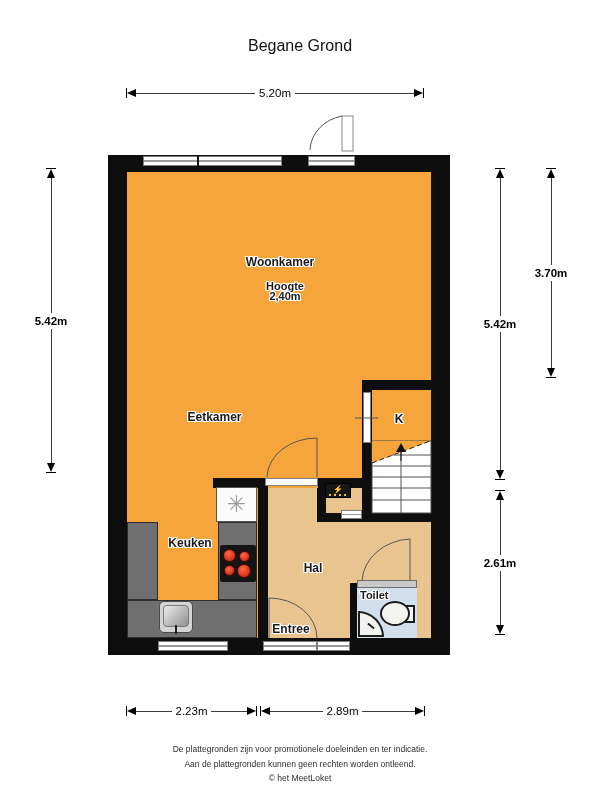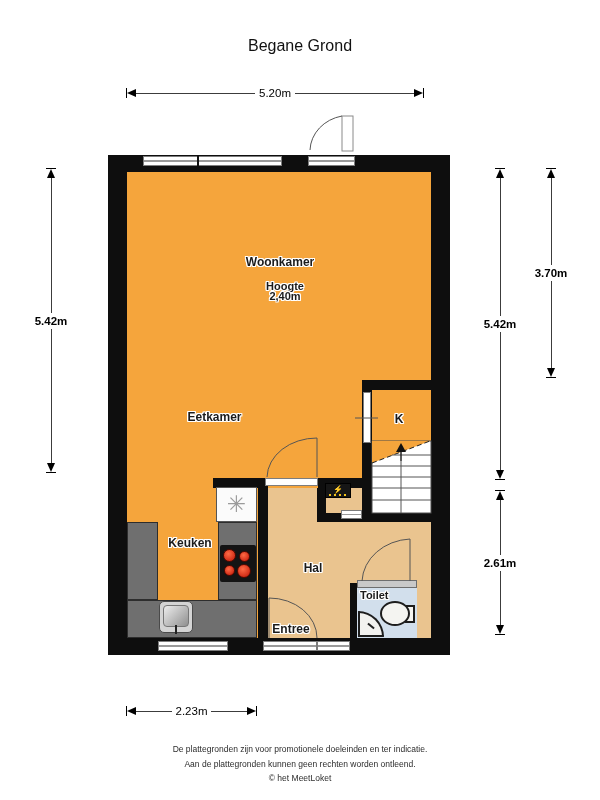--- a/index.html
+++ b/index.html
@@ -125,20 +125,29 @@
 
   <div class="dim h" style="left:126px;top:704px;width:131px;">
     <span class="tk"></span>
       <span class="ah-l"></span>
     <span class="ln"></span>
     <span class="lbl">2.23m</span>
     <span class="ln"></span>
     <span class="ah-r"></span>
       <span class="tk"></span>
   </div>
+  <div class="dim h" style="left:260px;top:704px;width:165px;">
+    <span class="tk"></span>
+      <span class="ah-l"></span>
+    <span class="ln"></span>
+    <span class="lbl">2.89m</span>
+    <span class="ln"></span>
+    <span class="ah-r"></span>
+      <span class="tk"></span>
+  </div>
 
   <div class="plan">
 
     <div class="floor floor-main"></div>
     <div class="floor floor-hal"></div>
 
     <div class="wall" style="left:105px;top:323px;width:52px;height:10px;"></div>
     <div class="wall" style="left:210px;top:323px;width:54px;height:10px;"></div>
     <div class="wall" style="left:254px;top:225px;width:69px;height:10px;"></div>
     <div class="wall" style="left:254px;top:225px;width:10px;height:133px;"></div>

